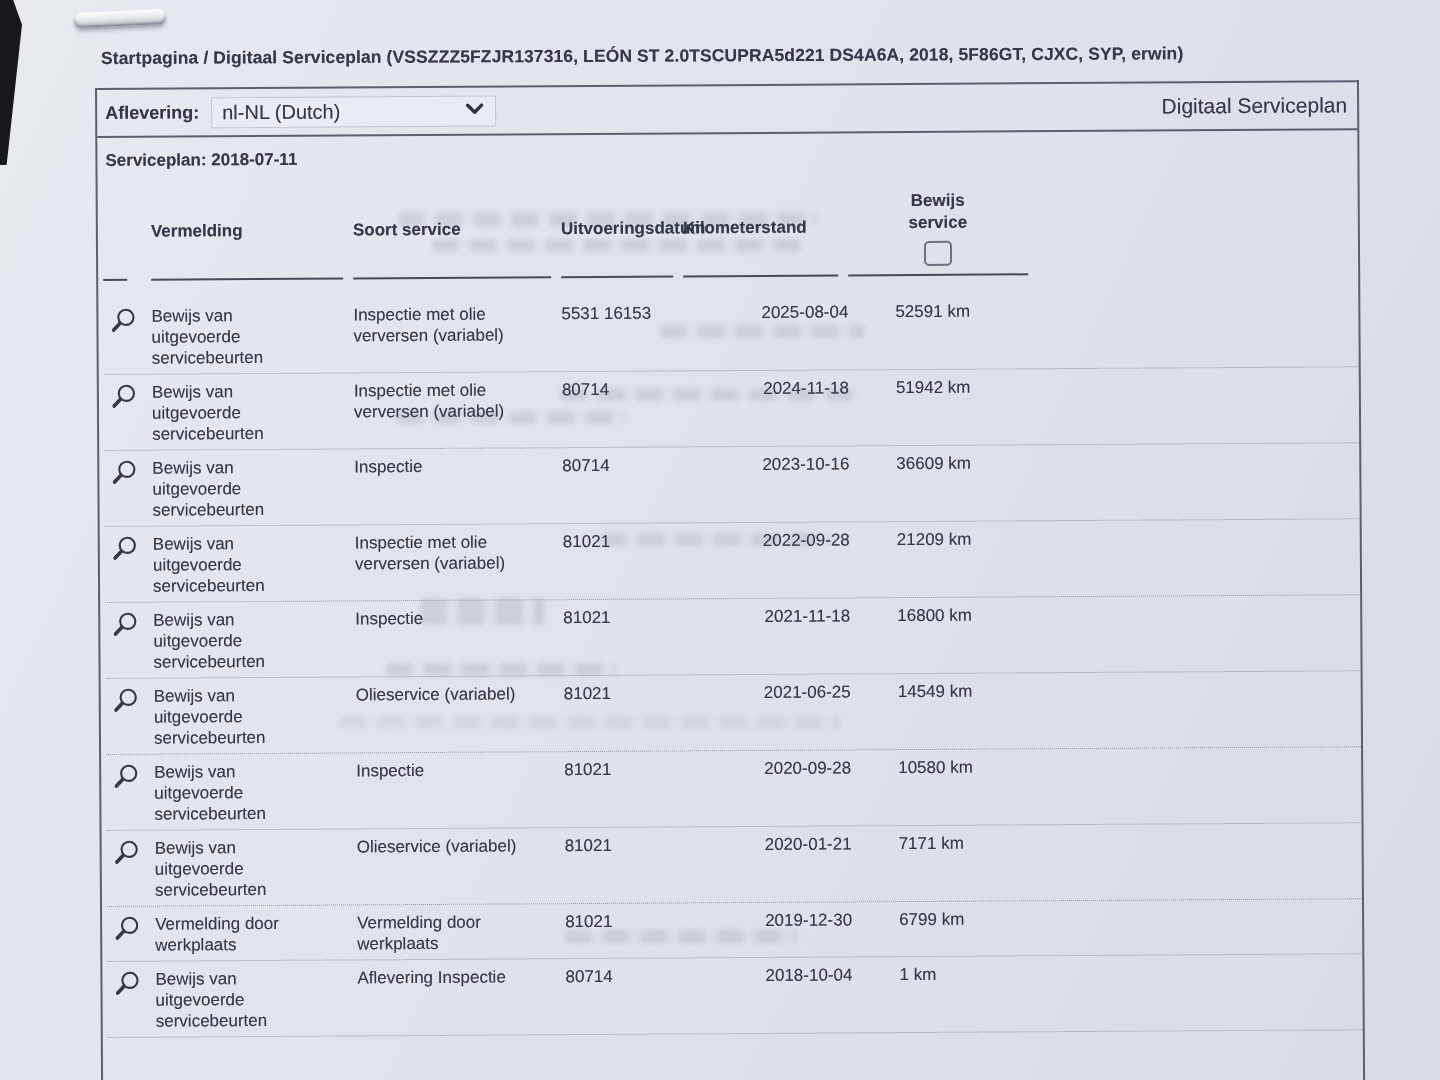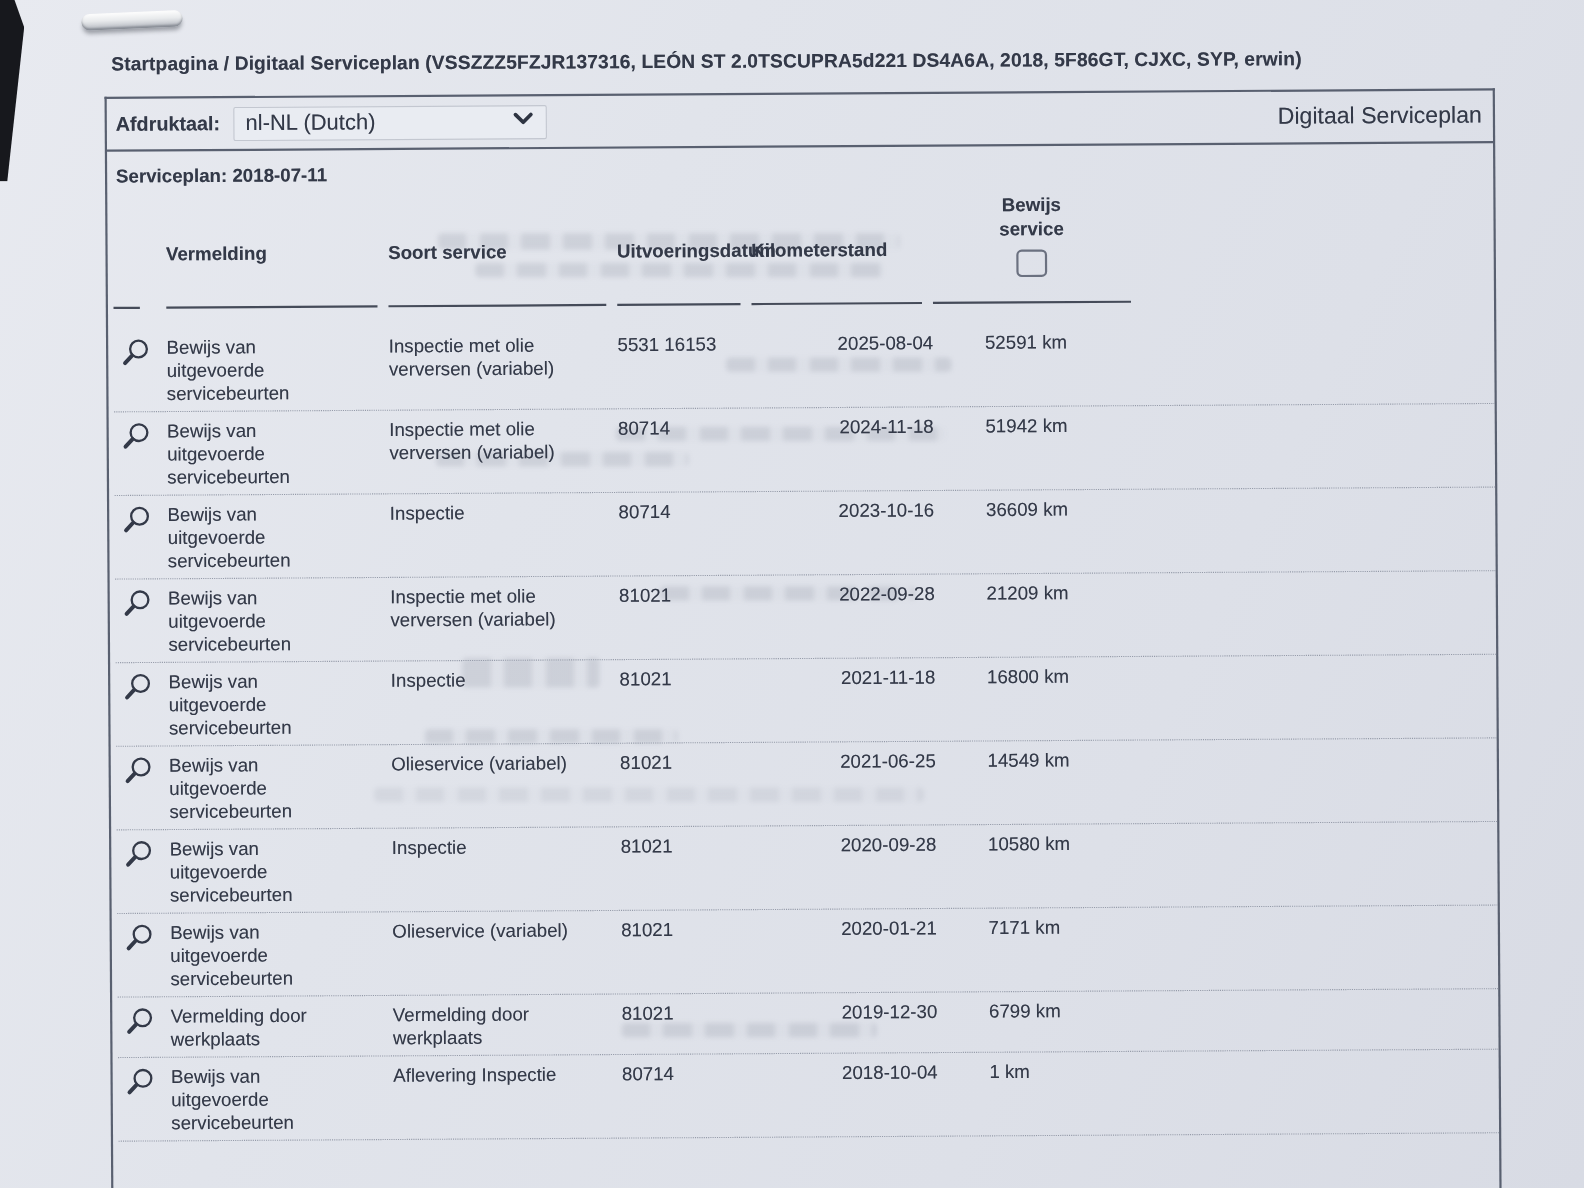--- a/index.html
+++ b/index.html
@@ -58,21 +58,21 @@
   
   .tbl{padding-left:5px;}
   .grid-row{display:grid;grid-template-columns:48px 202px 208px 122px 165px 190px 85px;}
   .thead{height:108px;align-items:end;}
   .th{
     font-size:17px;font-weight:bold;line-height:22px;
     border-bottom:2px solid #454b59;margin-right:10px;padding-bottom:36px;
   }
   .th-icon{margin-right:24px;}
   .th-datum{text-align:center;}
-  .th-bewijs{text-align:center;padding-bottom:22px;}
+  .th-bewijs{text-align:center;padding-bottom:8px;}
   .checkbox{
     width:24px;height:21px;margin:7px auto 0 auto;
     border:2px solid #6b7180;border-radius:5px;background:transparent;
   }
   .rows{margin-top:18px;}
   .row{padding:7px 0 5px 0;border-bottom:1px dotted #949aa8;}
   .cell{font-size:17px;line-height:21px;}
   .cell-icon{padding-left:7px;padding-top:1px;}
   .cell-verm{padding-right:55px;}
   .cell-soort{padding-right:25px;}
@@ -113,21 +113,21 @@
 
   <div class="black-wedge"></div>
   <div class="staple"></div>
 
   <div class="breadcrumb ink">Startpagina / Digitaal Serviceplan (VSSZZZ5FZJR137316, LEÓN ST 2.0TSCUPRA5d221 DS4A6A, 2018, 5F86GT, CJXC, SYP, erwin)</div>
 
   <div class="main-box ink">
 
     <div class="band">
       <div class="band-left">
-        <span class="lang-label">Afdruktaal:</span>
+        <span class="lang-label">Aflevering:</span>
         <div class="select">
           <span class="select-value">nl-NL (Dutch)</span>
           <span>
             <svg width="19" height="13" viewBox="0 0 19 13">
                 <path d="M2.5 2.5 L9.5 9.5 L16.5 2.5" fill="none" stroke="#2e3442" stroke-width="3.4" stroke-linecap="round" stroke-linejoin="round"></path>
               </svg>
           </span>
         </div>
       </div>
       <div class="doc-title">Digitaal Serviceplan</div>

